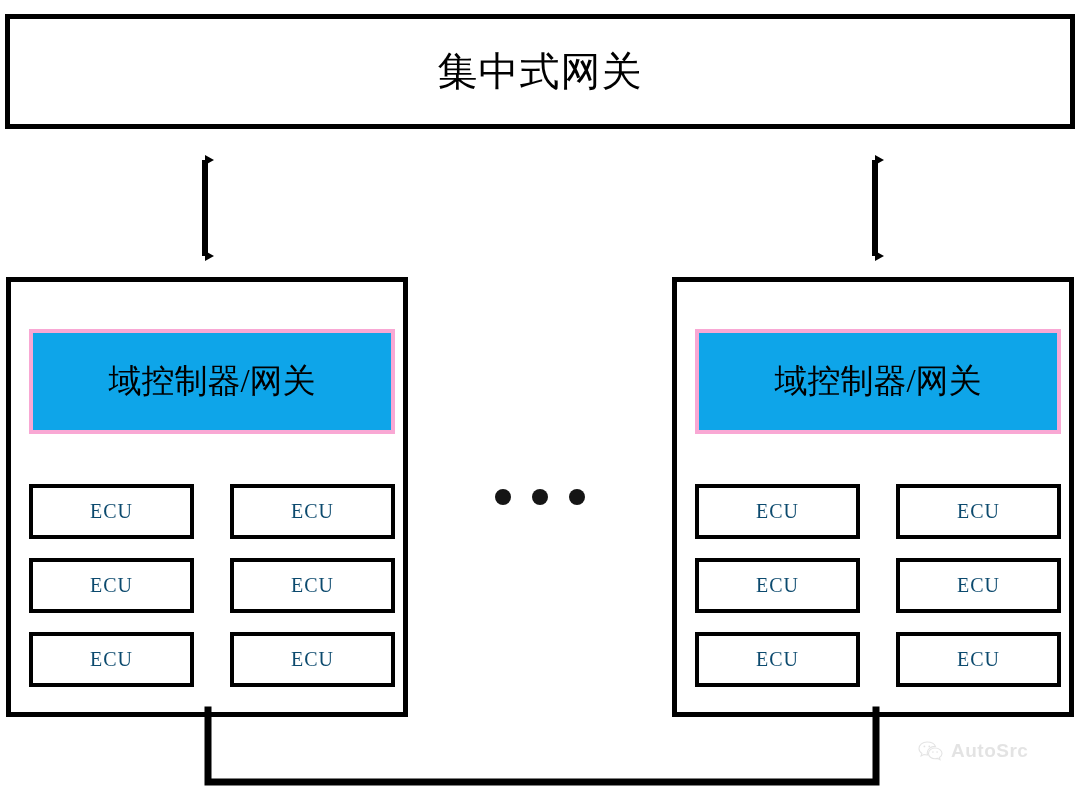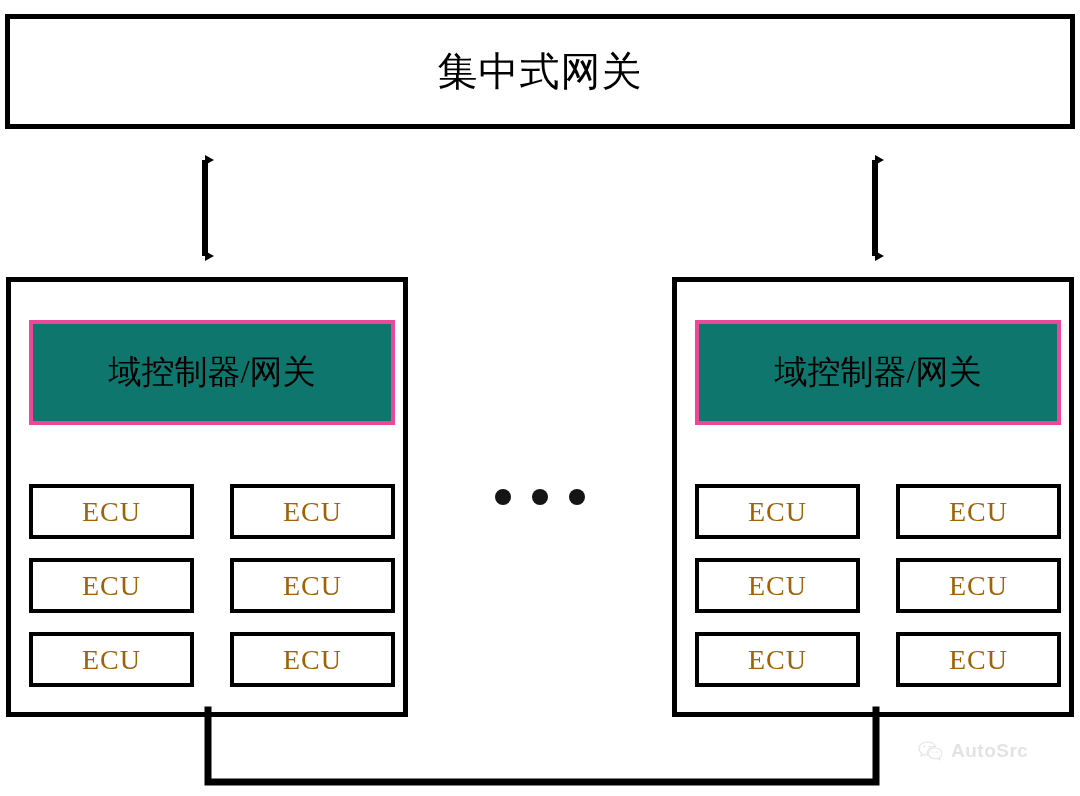--- a/index.html
+++ b/index.html
@@ -54,26 +54,26 @@
     background: #ffffff;
     border: 5px solid #000000;
   }
   #domain-group-left  { left: 6px;   top: 277px; width: 402px; height: 440px; }
   #domain-group-right { left: 672px; top: 277px; width: 402px; height: 440px; }
 
   
   .dc-box {
     position: absolute;
     left: 18px;
-    top: 38px;
+    top: 47px;
     width: 366px;
     height: 105px;
     box-sizing: border-box;
-    background: #0f766e;
-    border: 4px solid #ec4899;
+    background: #0ea5e9;
+    border: 4px solid #f9a8d4;
     display: flex;
     align-items: center;
     justify-content: center;
   }
   .dc-box .label {
     font-size: 33px;
     letter-spacing: 0px;
     color: #000000;
     font-family: "Liberation Serif", "DejaVu Serif", serif;
   }
@@ -93,23 +93,23 @@
   }
   .ecu-box {
     box-sizing: border-box;
     background: #ffffff;
     border: 4px solid #000000;
     display: flex;
     align-items: center;
     justify-content: center;
   }
   .ecu-box .label {
-    font-size: 28px;
+    font-size: 20px;
     letter-spacing: 1px;
-    color: #a16207;
+    color: #0c4a6e;
     font-family: "Liberation Serif", "DejaVu Serif", serif;
     text-align: center;
   }
 
   
   .connector-arrow {
     position: absolute;
     width: 40px;
     height: 140px;
   }

